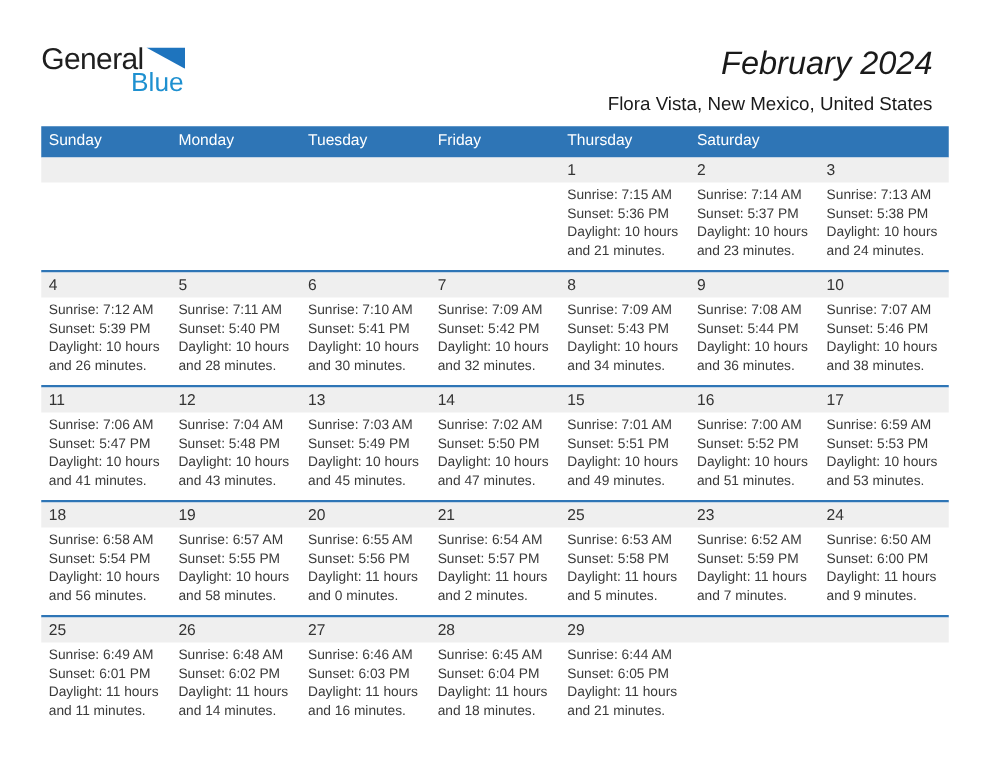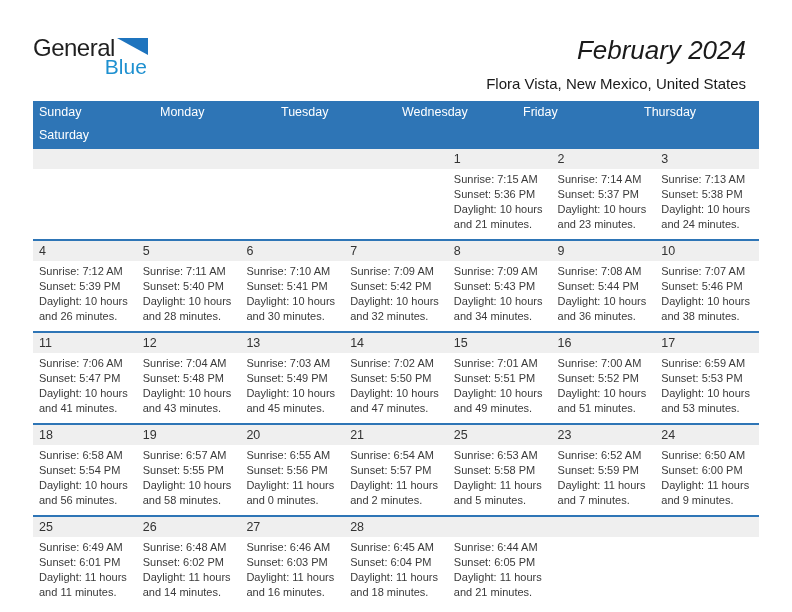--- a/index.html
+++ b/index.html
@@ -23,21 +23,21 @@
   }
   .logo{display:inline-block;line-height:1;}
   .logo-row1{display:flex;align-items:flex-start;}
   .logo-general{font-size:24px;color:#1f1f1f;letter-spacing:-0.5px;}
   .logo-tri{margin:2px 0 0 2px;color:var(--logo-tri);display:block;}
   .logo-blue{font-size:21px;color:var(--logo-blue-text);text-align:right;margin-top:-4px;padding-right:1px;}
   .titles{text-align:right;}
   .cal-title{font-size:26px;color:var(--title-text);line-height:1.15;font-style:italic;}
   .cal-subtitle{font-size:15px;color:var(--title-text);margin-top:9px;}
   .calendar{margin:9px 33px 0 33px;}
-  .cal-head{display:grid;grid-template-columns:repeat(6,1fr);background:var(--header-blue);}
+  .cal-head{display:grid;grid-template-columns:repeat(7,1fr);background:var(--header-blue);}
   .day-name{color:#fff;font-size:12.5px;padding:4px 0 5px 6px;}
   .week{border-top:2px solid var(--separator-blue);}
   .num-row{display:grid;grid-template-columns:repeat(7,1fr);background:var(--band-gray);}
   .num-cell{font-size:12.5px;color:#333;padding:3px 0 3px 6px;height:20px;}
   .detail-row{display:grid;grid-template-columns:repeat(7,1fr);}
   .detail-cell{font-size:11px;color:var(--body-text);line-height:15px;padding:3px 1px 7px 6px;min-height:67px;}
 </style>
 </head>
 <body>
 
@@ -55,21 +55,20 @@
     <div class="cal-title">February 2024</div>
     <div class="cal-subtitle">Flora Vista, New Mexico, United States</div>
   </div>
 </div>
 
 <div class="calendar">
   <div class="cal-head">
       <div class="day-name">Sunday</div>
       <div class="day-name">Monday</div>
       <div class="day-name">Tuesday</div>
-      <div class="day-name">Wednesday</div>
       <div class="day-name">Friday</div>
       <div class="day-name">Thursday</div>
       <div class="day-name">Saturday</div>
     </div>
   <div>
       <div class="week">
         <div class="num-row">
           <div class="num-cell"></div>
           <div class="num-cell"></div>
           <div class="num-cell"></div>
@@ -267,20 +266,21 @@
             <div>and 9 minutes.</div>
           </div>
         </div>
       </div>
       <div class="week">
         <div class="num-row">
           <div class="num-cell">25</div>
           <div class="num-cell">26</div>
           <div class="num-cell">27</div>
           <div class="num-cell">28</div>
+          <div class="num-cell">29</div>
           <div class="num-cell"></div>
           <div class="num-cell"></div>
         </div>
         <div class="detail-row">
           <div class="detail-cell">
             <div>Sunrise: 6:49 AM</div>
             <div>Sunset: 6:01 PM</div>
             <div>Daylight: 11 hours</div>
             <div>and 11 minutes.</div>
           </div>

